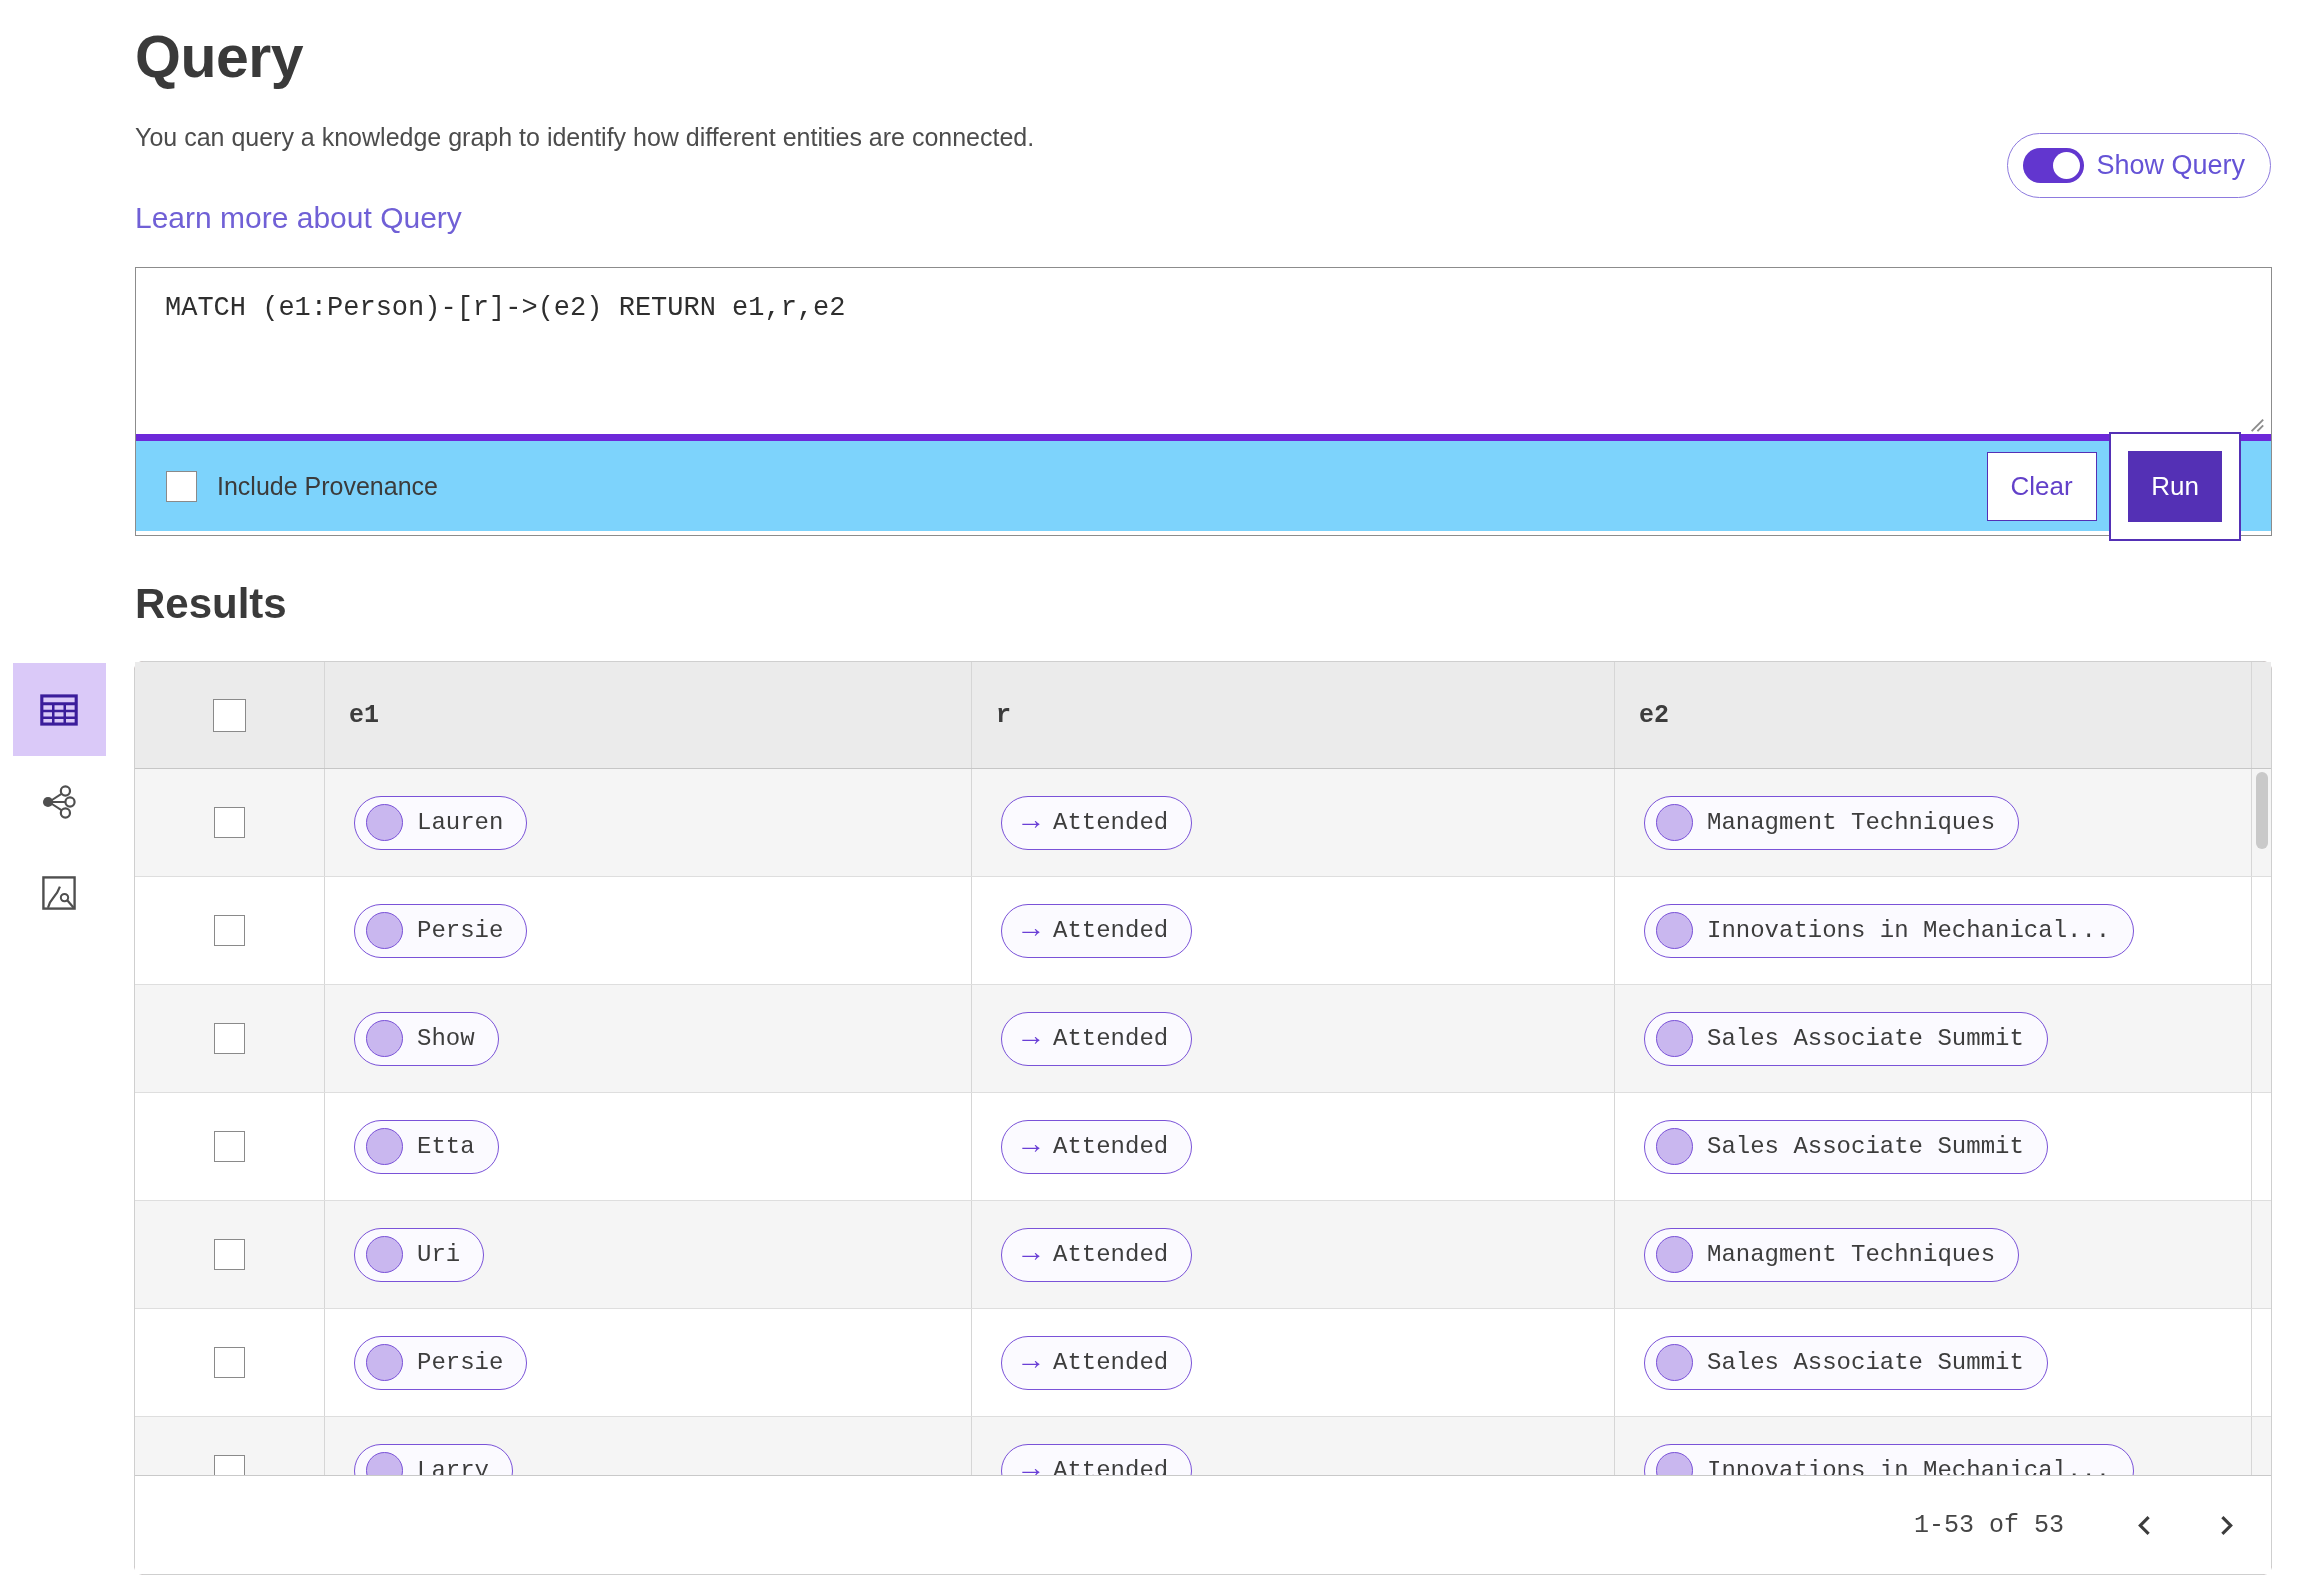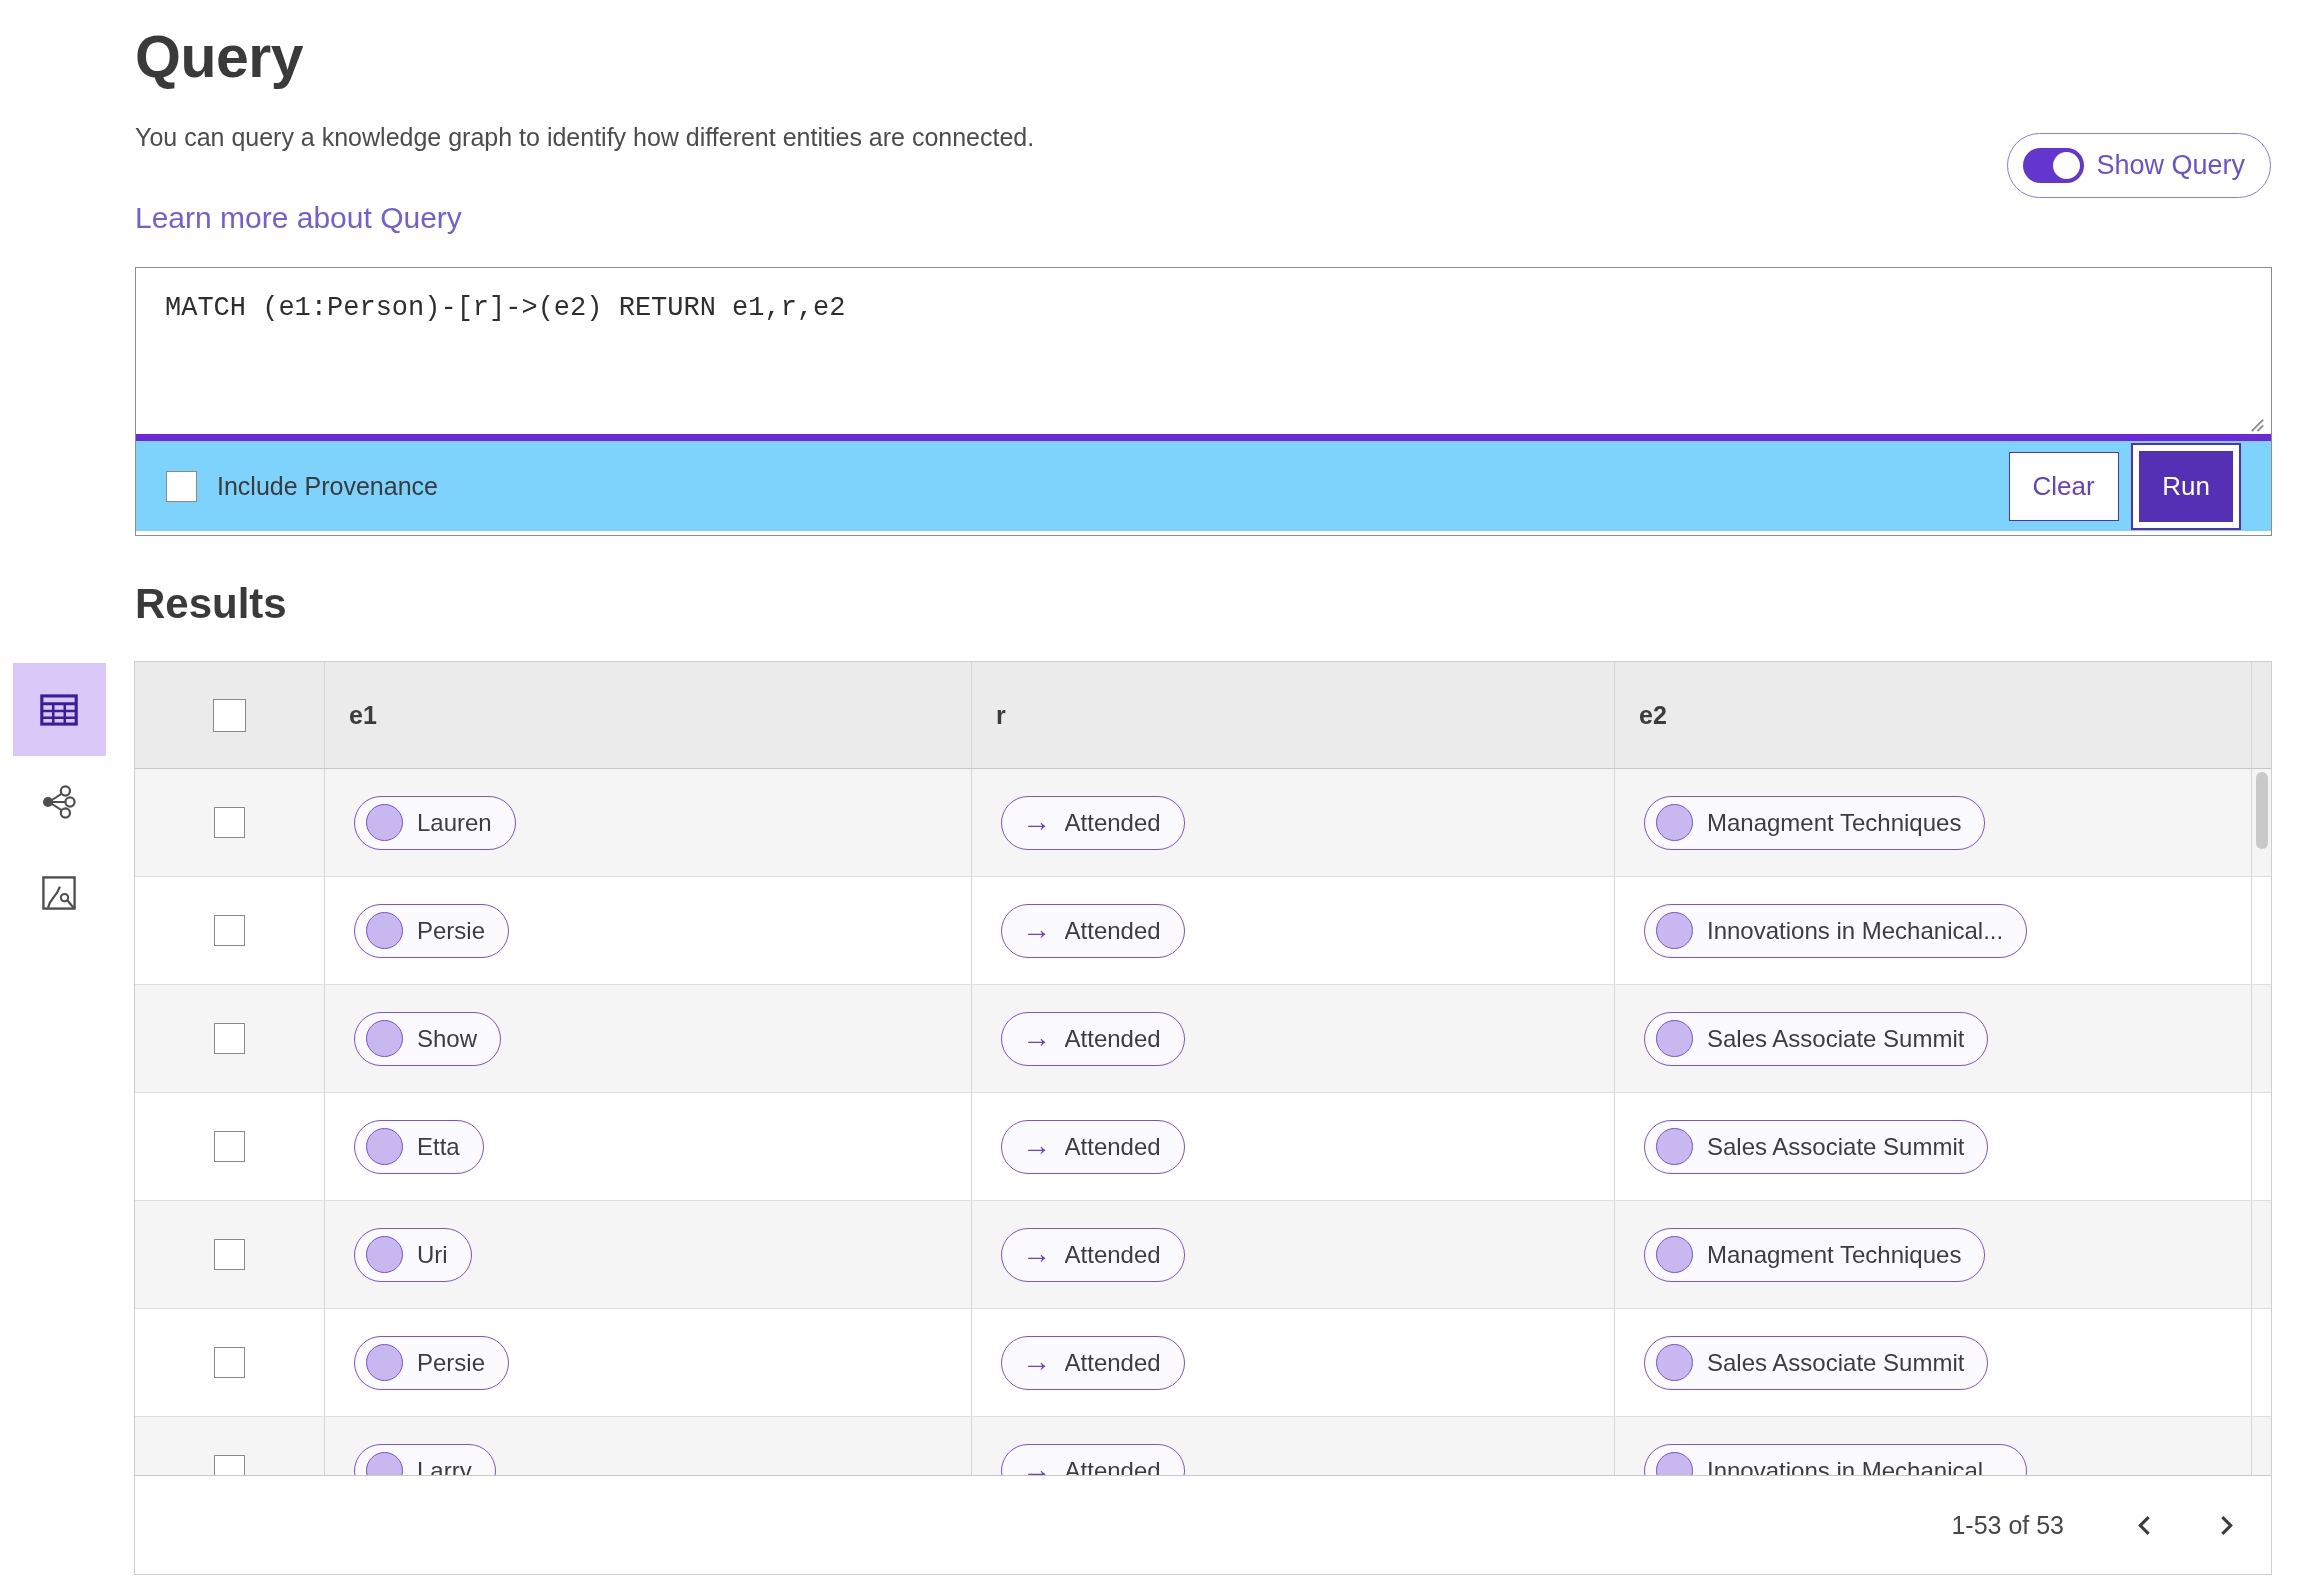--- a/index.html
+++ b/index.html
@@ -22,34 +22,34 @@
   .query-text { position:absolute; left:0; top:0; right:0; height:170px; padding:25px 29px;
                 font-family:"Liberation Mono", monospace; font-size:27px; color:#2e2e2e; white-space:pre; overflow:hidden; }
   .resize-grip { position:absolute; right:3.8px; top:144px; }
   .query-controls { position:absolute; left:0; right:0; bottom:4px; height:97px; border-top:7px solid #6d28d9;
                     display:flex; align-items:center; padding:0 30px; background:#7dd3fc; }
   .checkbox { width:31px; height:31px; border:1.9px solid #8a8a8a; background:#fff; display:inline-block; flex:none; cursor:pointer; }
   .provenance-label { margin-left:20px; font-size:25px; color:#3b3b3b; cursor:default; }
   .spacer { flex:1; }
   .btn-clear { width:110px; height:69px; border:1.9px solid #5430b5; background:#fff; color:#6240c9;
                font-size:26px; font-family:inherit; cursor:pointer; }
-  .run-wrap { margin-left:12.5px; border:2.9px solid #5430b5; padding:6px; background:#fff; }
+  .run-wrap { margin-left:12.5px; border:2.9px solid #5430b5; padding:17px; background:#fff; }
   .btn-run  { display:block; width:94px; height:71px; background:#5430b5; color:#fff; border:none;
               font-size:26px; font-family:inherit; cursor:pointer; }
 
   
   .results-title { position:absolute; left:135px; top:580px; font-size:42px; font-weight:700; color:#3a3a3a; }
 
   .view-switcher { position:absolute; left:12.5px; top:663px; width:93px; }
   .view-btn { width:93px; height:91px; display:flex; align-items:center; justify-content:center;
               background:transparent; border:none; cursor:pointer; }
   .view-btn.selected { height:93px; background:#dac9f8; }
 
   .results-table { position:absolute; left:134px; top:661px; width:2138px; border:1px solid #cfcfcf;
-                   border-radius:0; background:#7f1d1d; }
+                   border-radius:9px; background:#7f1d1d;font-family:Liberation Mono, monospace; }
   .col-cb { width:190px; display:flex; align-items:center; justify-content:center; border-right:1px solid #d6d6d6; flex:none; }
   .col-e1 { width:647px; display:flex; align-items:center; border-right:1px solid #d6d6d6; flex:none; overflow:hidden; }
   .col-r  { width:643px; display:flex; align-items:center; border-right:1px solid #d6d6d6; flex:none; overflow:hidden; }
   .col-e2 { flex:1; display:flex; align-items:center; border-right:1px solid #d6d6d6; overflow:hidden; }
   .col-sb { width:19px; flex:none; }
 
   .t-header { display:flex; height:107px; background:#ebebeb; border-bottom:1.9px solid #c6c6c6; }
   .t-header .hdr-label { font-size:25px; font-weight:700; color:#3c3c3c; padding-left:24px; }
 
   .t-body { position:relative; height:706px; overflow:hidden; }

